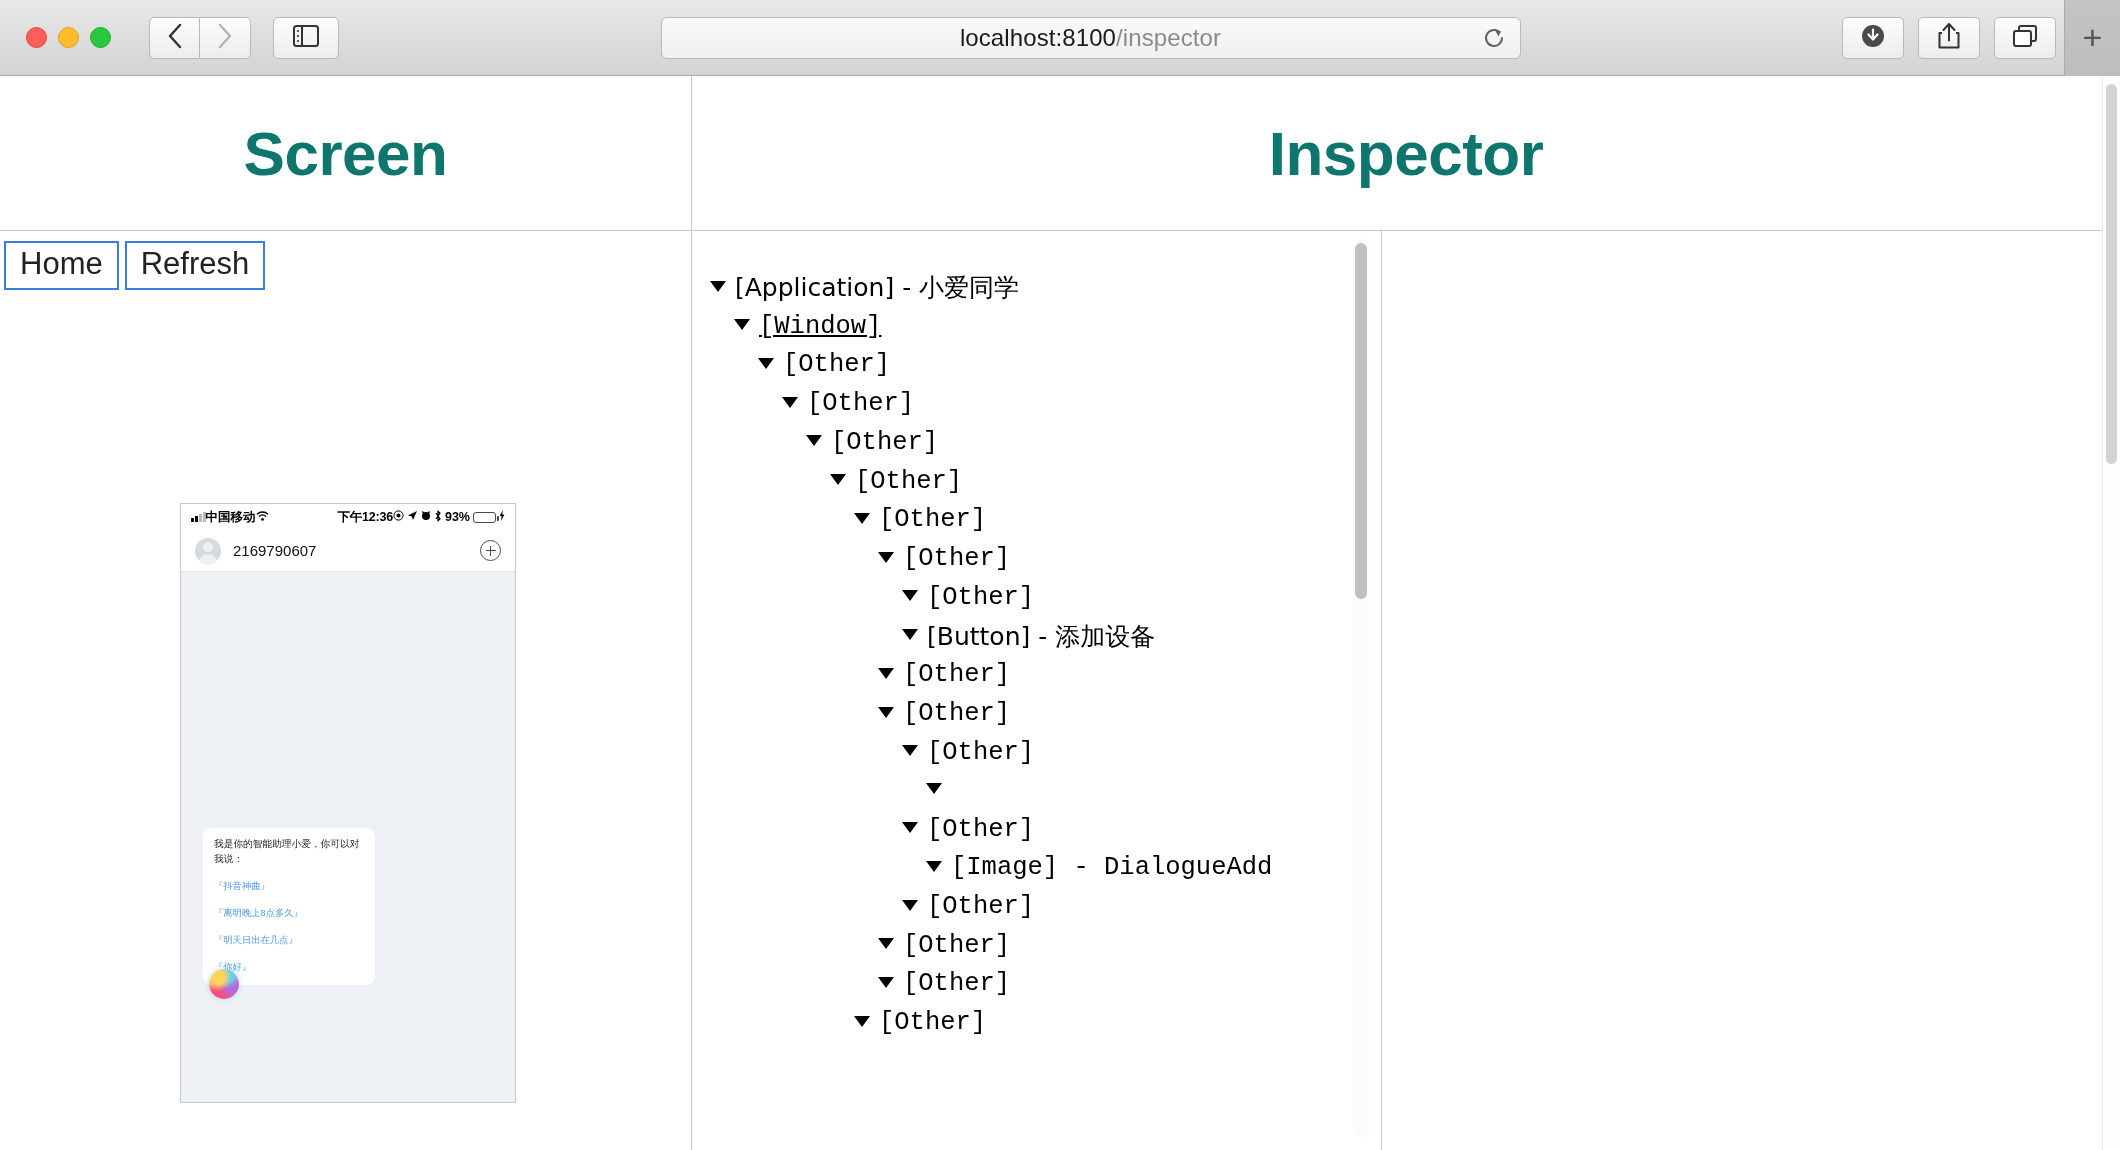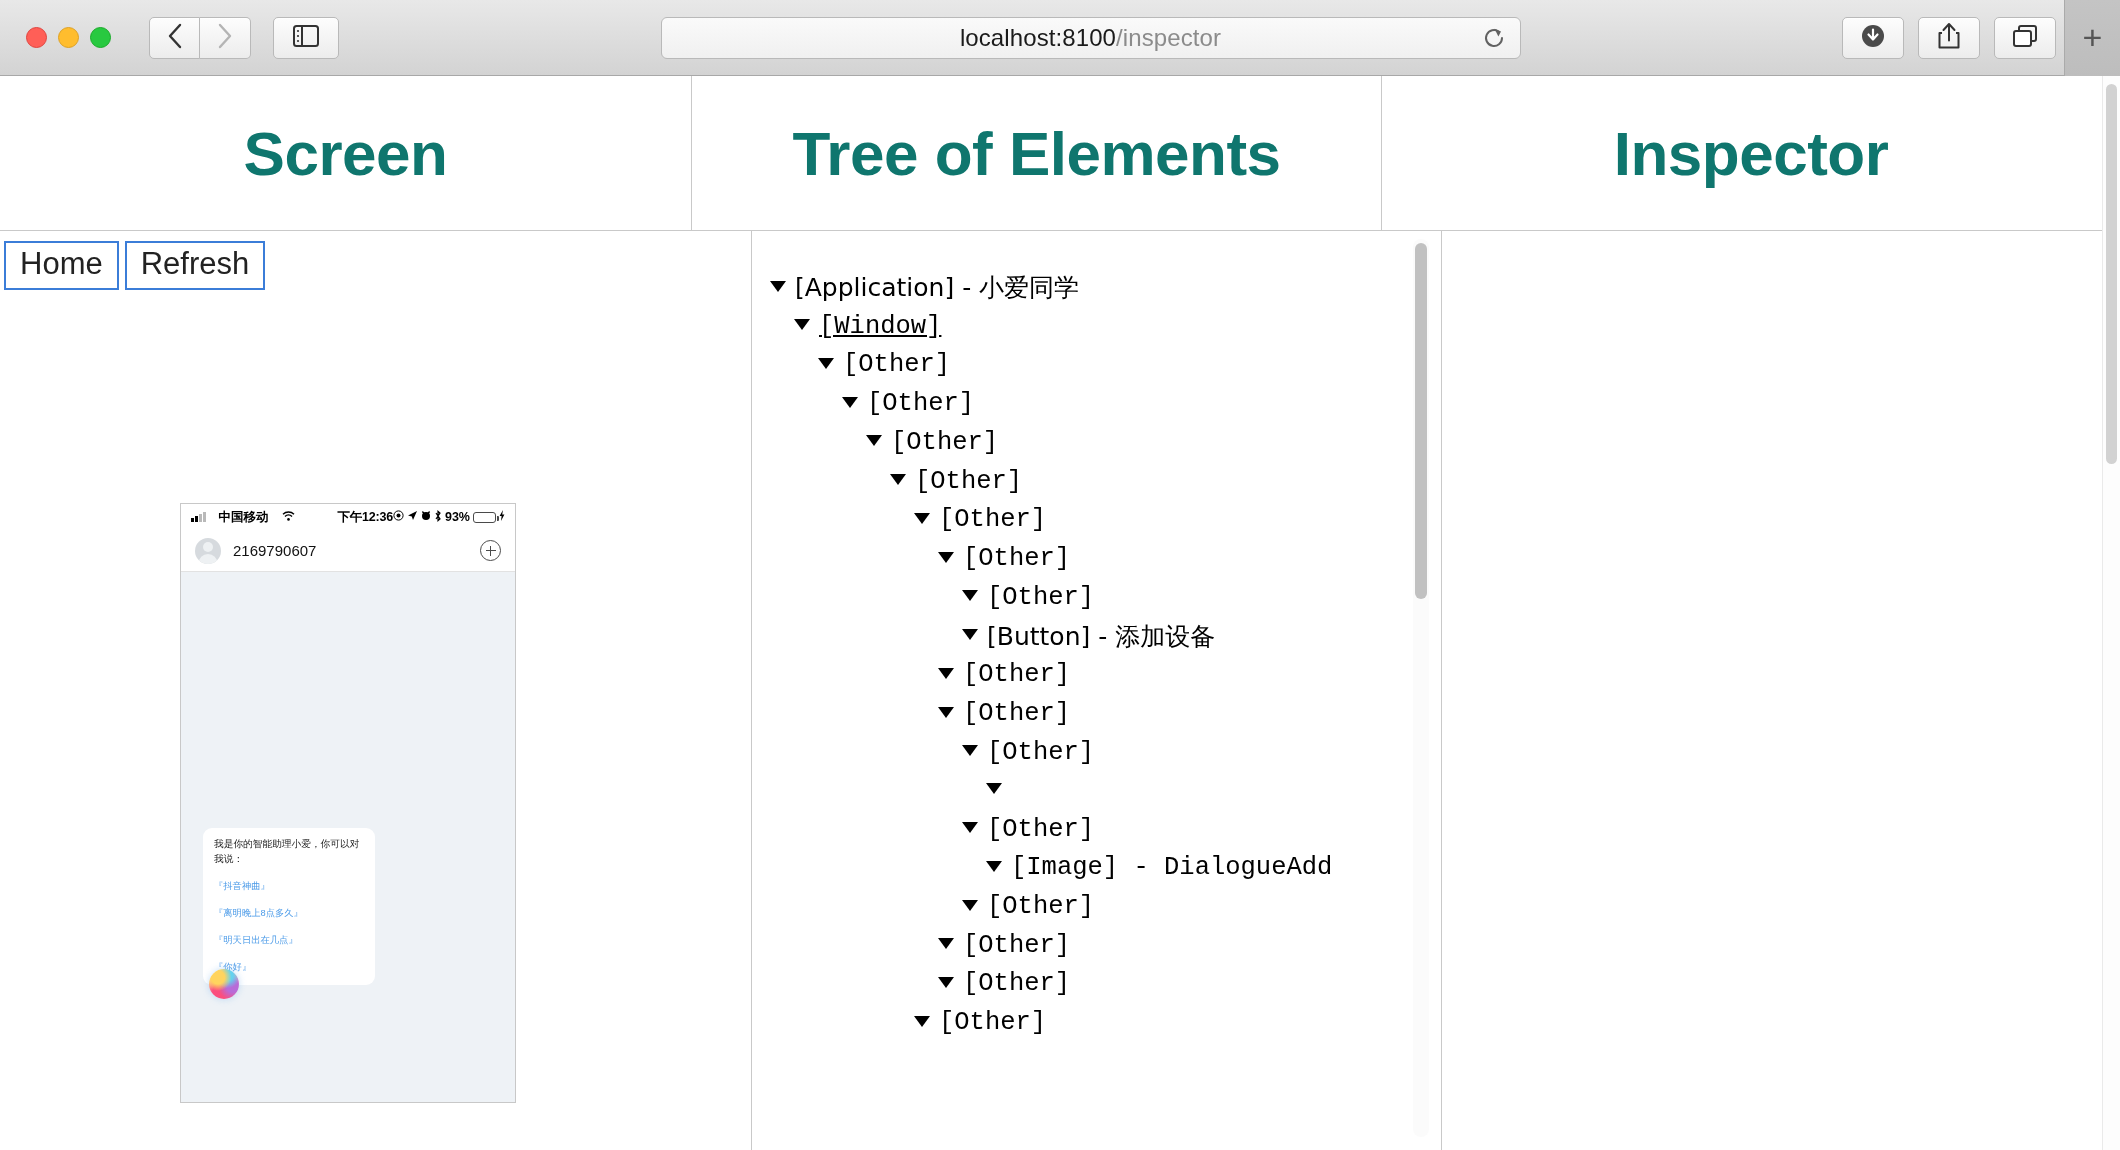--- a/index.html
+++ b/index.html
@@ -87,21 +87,21 @@
   }
   .hcell.b-right { border-right: 1px solid #c9c9c9; }
   .panel-title {
     font-size: 62px; font-weight: bold; color: #0f766e;
     letter-spacing: -0.5px;
   }
 
   
   .content { display: flex; height: 919px; }
   .screen-pane {
-    width: 752px; height: 100%;
+    width: 692px; height: 100%;
     border-right: 1px solid #c9c9c9;
     position: relative;
   }
   .tree-pane {
     width: 690px; height: 100%;
     border-right: 1px solid #c9c9c9;
     position: relative; overflow: hidden;
   }
   .inspector-pane { flex: 1; height: 100%; }
 
@@ -124,21 +124,21 @@
     background: #eef2f6;
     border: 1px solid #c8c8c8;
   }
   .status-bar {
     height: 26px; background: #fff;
     display: flex; align-items: center;
     padding: 0 10px;
     font-size: 12.5px; font-weight: bold; color: #000;
     font-family: "Liberation Sans", sans-serif;
   }
-  .sb-left { display: flex; align-items: center; gap: 13px; }
+  .sb-left { display: flex; align-items: center; gap: 0; }
   .sb-center { flex: 1; text-align: right; letter-spacing: -0.2px; }
   .sb-right { display: flex; align-items: center; gap: 3px; }
   .signal-bars { display: flex; align-items: flex-end; gap: 1.5px; height: 10px; }
   .signal-bars i { width: 2.5px; background: #000; display: block; }
   .signal-bars i:nth-child(1) { height: 4px; }
   .signal-bars i:nth-child(2) { height: 6px; }
   .signal-bars i:nth-child(3) { height: 8px; background: #b9b9b9; }
   .signal-bars i:nth-child(4) { height: 10px; background: #b9b9b9; }
   .battery {
     width: 23px; height: 11px; border: 1.2px solid #4a4a4a;
@@ -337,23 +337,20 @@
   </div>
 
   <div class="newtab-btn">+</div>
 </div>
 
 <div class="page">
 
   <div class="headers">
     <div class="hcell col-screen b-right">
       <div class="panel-title">Screen</div>
-    </div>
-    <div class="hcell col-tree b-right">
-      <div class="panel-title">Tree of Elements</div>
     </div>
     <div class="hcell col-inspect">
       <div class="panel-title">Inspector</div>
     </div>
   </div>
 
   <div class="content">
 
     <div class="screen-pane">
       <div class="controls">

